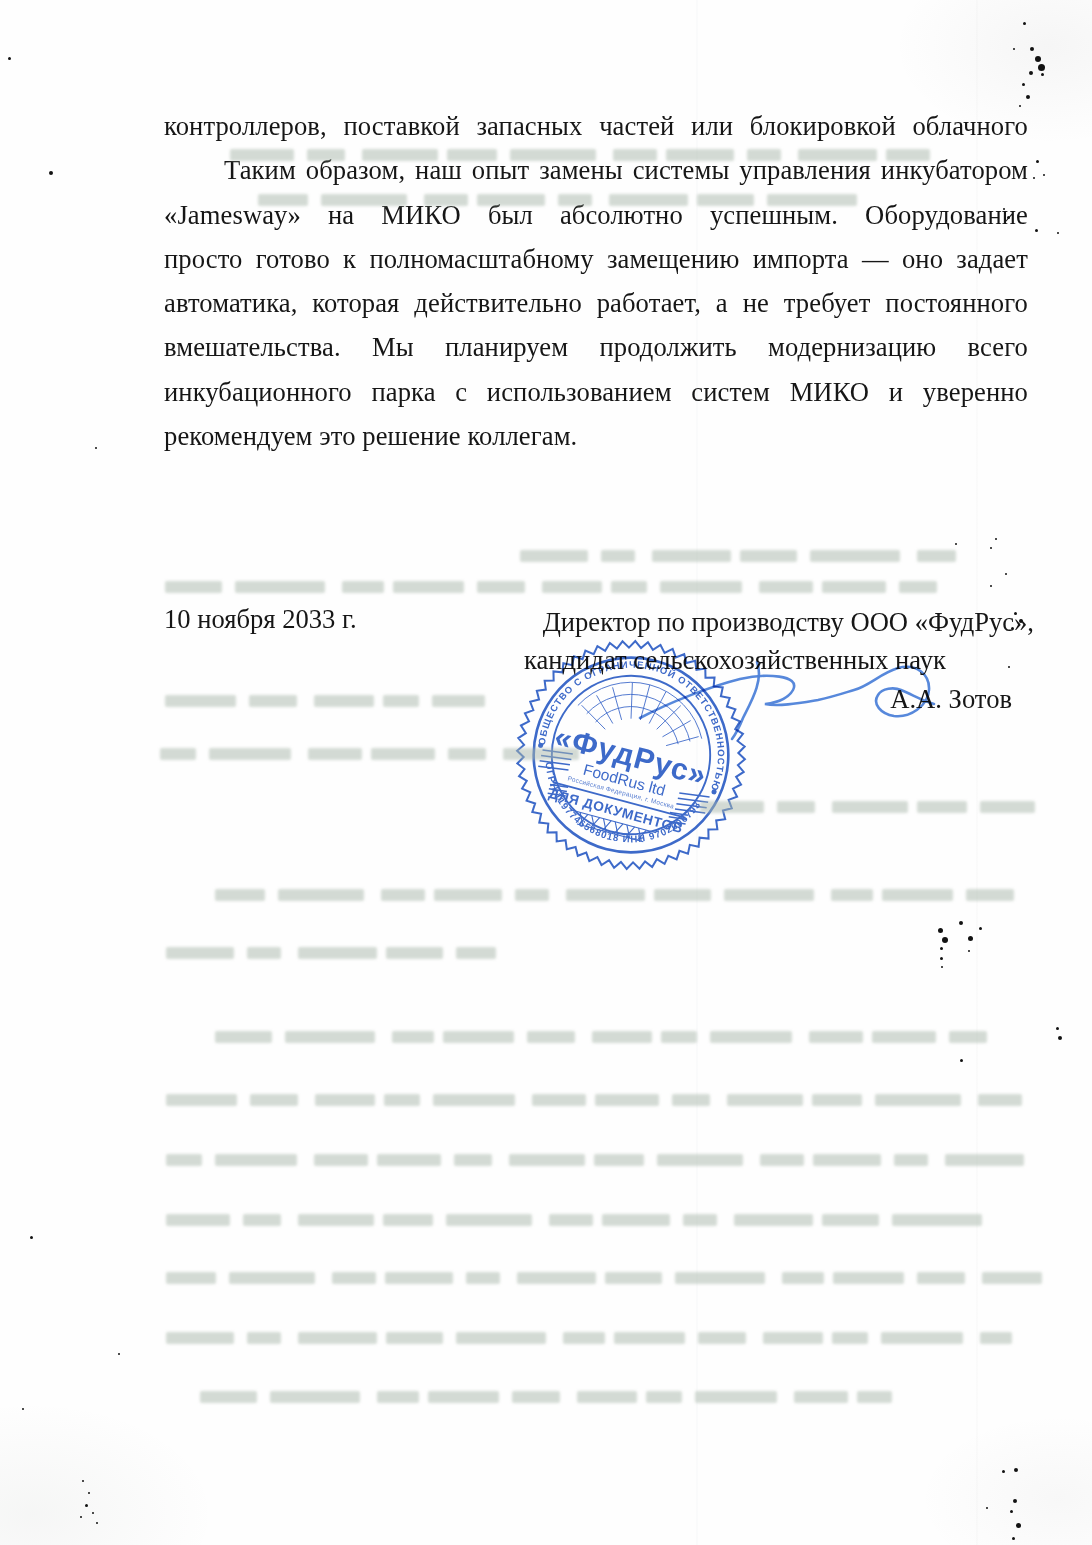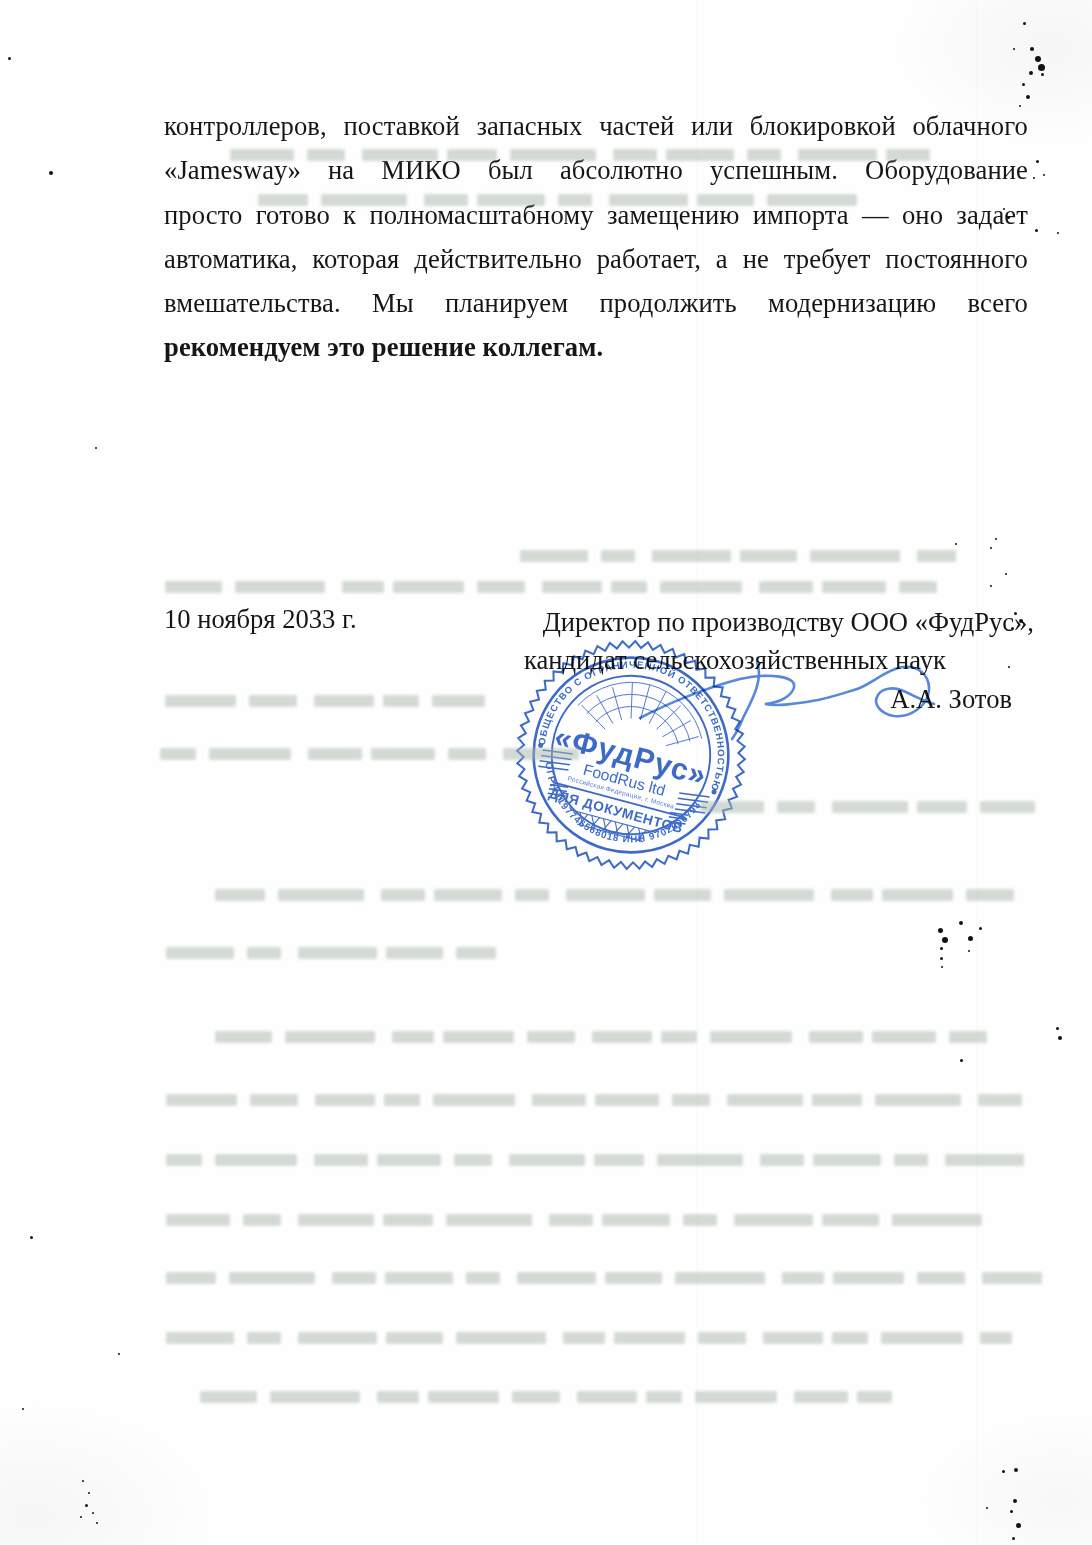--- a/index.html
+++ b/index.html
@@ -17,21 +17,21 @@
       radial-gradient(220px 140px at 96% 3%, rgba(90,90,90,.05), transparent 70%),
       radial-gradient(260px 160px at 3% 98%, rgba(90,100,90,.05), transparent 70%),
       radial-gradient(200px 120px at 97% 97%, rgba(90,90,90,.04), transparent 70%);
   }
   .bodytext{
     position:absolute;left:164px;top:104px;width:864px;
     font-size:26.6px;line-height:44.3px;letter-spacing:.1px;
   }
   .ln{height:44.3px;overflow:hidden;text-align:justify;text-align-last:justify;}
   .ln.ind{text-indent:60px;}
-  .ln.last{text-align-last:left;font-weight:bold;}
+  .ln.last{text-align-last:left;}
   .date{position:absolute;left:164px;top:604px;font-size:26.6px;}
   .sigblock{position:absolute;left:500px;top:604px;width:534px;font-size:26.6px;line-height:37.6px;}
   .t1{text-align:right;}
   .t2{text-align:center;padding-right:64px;}
   .nm{text-align:right;padding-right:22px;margin-top:2px;}
   .stamp{
     position:absolute;left:512px;top:636px;width:238px;height:238px;
     mix-blend-mode:multiply;opacity:.93;
   }
   .stamp text{fill:#2e5ec6;font-family:"Liberation Sans", sans-serif;}
@@ -47,24 +47,26 @@
   
   .speck{position:absolute;background:#121212;border-radius:50%;pointer-events:none;}
 </style>
 </head>
 <body>
 
 <div class="paper">
 
   <div class="bodytext">
     <div class="ln">контроллеров, поставкой запасных частей или блокировкой облачного сервиса.</div>
+    <div class="ln ind">Таким образом, наш опыт замены системы управления инкубатором</div>
     <div class="ln">«Jamesway» на МИКО был абсолютно успешным. Оборудование СЕГАНЭЛ не</div>
     <div class="ln">просто готово к полномасштабному замещению импорта — оно задает новый</div>
     <div class="ln">автоматика, которая действительно работает, а не требует постоянного</div>
     <div class="ln">вмешательства. Мы планируем продолжить модернизацию всего</div>
+    <div class="ln">инкубационного парка с использованием систем МИКО и уверенно</div>
     <div class="ln last">рекомендуем это решение коллегам.</div>
   </div>
 
   <div class="date">10 ноября 2033 г.</div>
 
   <div class="sigblock">
     <div class="t1">Директор по производству ООО «ФудРус»,</div>
     <div class="t2">кандидат сельскохозяйственных наук</div>
     <div class="nm">А.А. Зотов</div>
   </div>

